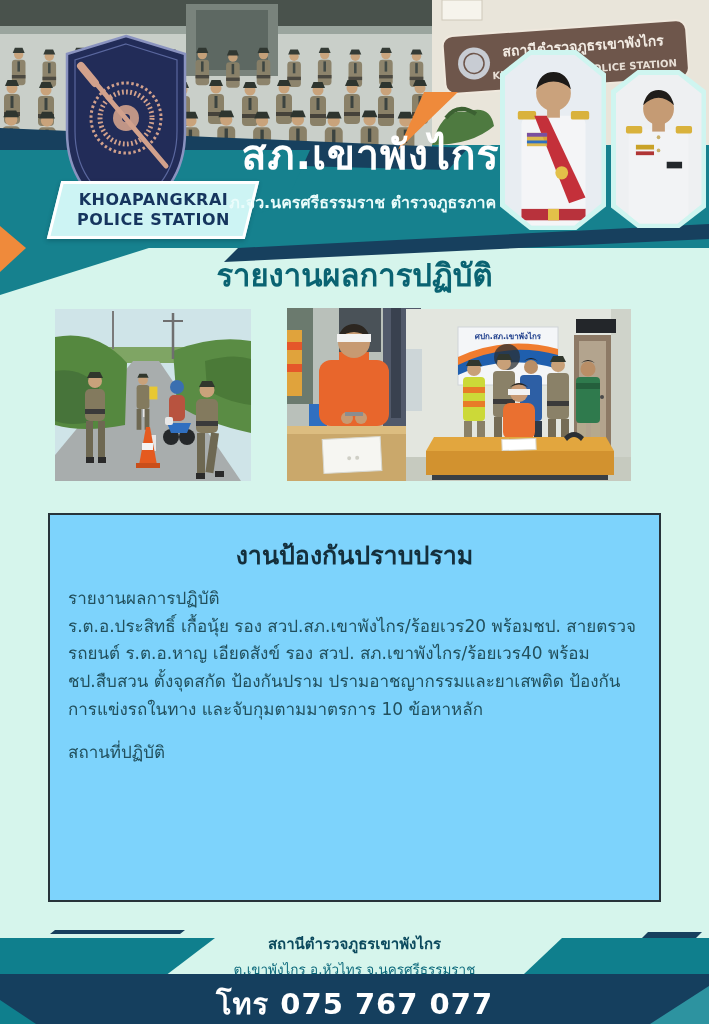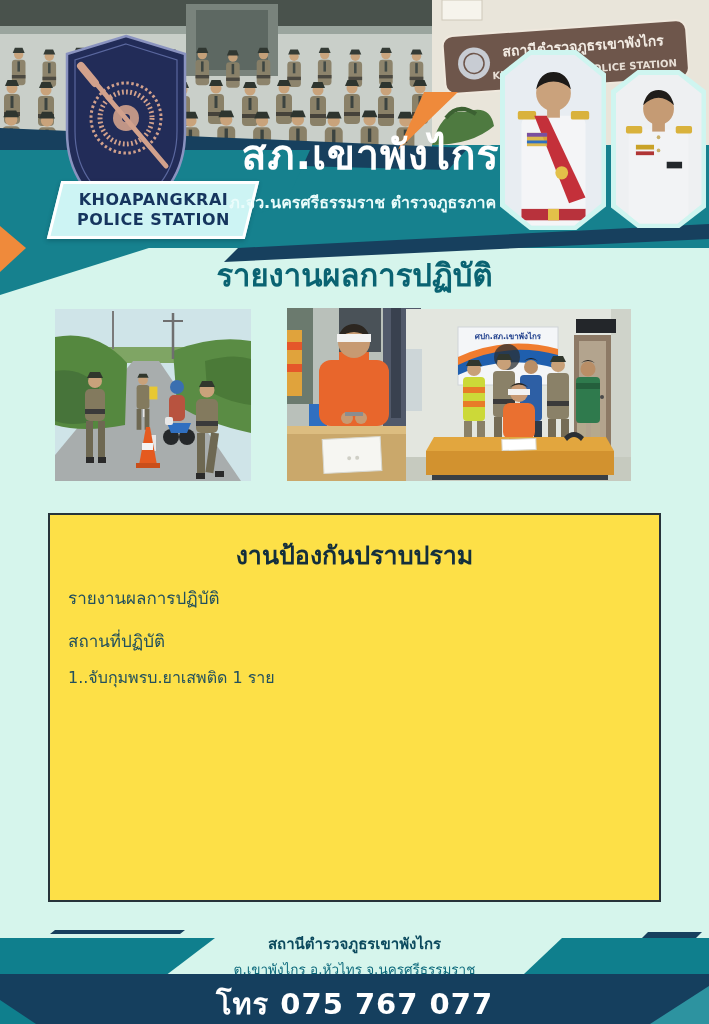--- a/index.html
+++ b/index.html
@@ -20,21 +20,21 @@
   .hex{overflow:hidden;}
   .hex-clip{width:100%;height:100%;
     clip-path:polygon(28% 0%,72% 0%,100% 13%,100% 87%,72% 100%,28% 100%,0% 87%,0% 13%);
     background:#cff5f0;display:flex;align-items:center;justify-content:center;}
   .hex-inner{width:calc(100% - 9px);height:calc(100% - 9px);
     clip-path:polygon(28% 0%,72% 0%,100% 13%,100% 87%,72% 100%,28% 100%,0% 87%,0% 13%);}
   .section-title{left:0;top:250px;width:709px;text-align:center;color:#0a6372;
                  font-size:31px;font-weight:800;}
   figure{margin:0;}
   .report-box{left:48px;top:513px;width:613px;height:389px;box-sizing:border-box;
-              background:#fde047;border:2px solid #27333a;padding:12px 18px 10px 18px;
+              background:#7dd3fc;border:2px solid #27333a;padding:12px 18px 10px 18px;
               color:#22505d;}
   .report-box h2{margin:8px 0 10px 0;text-align:center;font-family:"DejaVu Serif","Liberation Serif",serif;
                  font-weight:600;font-size:25px;color:#142f3c;}
   .report-box p{margin:0;font-size:17px;line-height:1.63;}
   .report-box p.gap{margin-top:15px;}
   .report-box p.result{margin-top:10px;font-size:16px;}
   .foot-station{left:0;top:932px;width:709px;text-align:center;z-index:5;}
   .foot-station .n{color:#0c4a5e;font-weight:800;font-size:15px;}
   .foot-station .a{color:#0f6b7d;font-size:13.5px;margin-top:2px;}
   .foot-phone{left:0;top:981px;width:709px;text-align:center;color:#ffffff;z-index:5;
@@ -372,22 +372,22 @@
       <g transform="rotate(-2 113 136)">
           <rect x="96" y="130" width="34" height="11" fill="#ffffff" stroke="#d8d8d0"></rect>
         </g>
       <path d="M158 128 q10 -10 20 0 l-3 4 q-7 -8 -14 0 z" fill="#2b2f33"></path>
     </svg>
   </figure>
 
   <section class="abs report-box">
     <h2>งานป้องกันปราบปราม</h2>
     <p>รายงานผลการปฏิบัติ</p>
+    <p>ร.ต.อ.ประสิทธิ์ เกื้อนุ้ย  รอง สวป.สภ.เขาพังไกร/ร้อยเวร20  พร้อมชป. สายตรวจรถยนต์  ร.ต.อ.หาญ เอียดสังข์ รอง สวป. สภ.เขาพังไกร/ร้อยเวร40 พร้อมชป.สืบสวน ตั้งจุดสกัด  ป้องกันปราม ปรามอาชญากรรมและยาเสพติด ป้องกันการแข่งรถในทาง และจับกุมตามมาตรการ 10 ข้อหาหลัก</p>
     <p class="gap">สถานที่ปฏิบัติ</p>
-    <p class="result">1..จับกุมพรบ.ยาเสพติด 1 ราย</p>
   </section>
 
   <svg class="abs" style="left:0;top:930px" width="709" height="94" viewBox="0 0 709 94">
     <polygon points="55,0 185,0 180,4 50,4" fill="#17405e"></polygon>
     <polygon points="0,8 215,8 165,46 0,46" fill="#0f7f8d"></polygon>
     <polygon points="648,2 702,2 694,10 640,10" fill="#17405e"></polygon>
     <polygon points="562,8 709,8 709,44 524,44" fill="#0f7f8d"></polygon>
     <rect x="0" y="44" width="709" height="50" fill="#153f5e"></rect>
     <polygon points="0,70 36,94 0,94" fill="#0f7f8d"></polygon>
     <polygon points="709,56 709,94 650,94" fill="#2d93a0"></polygon>

